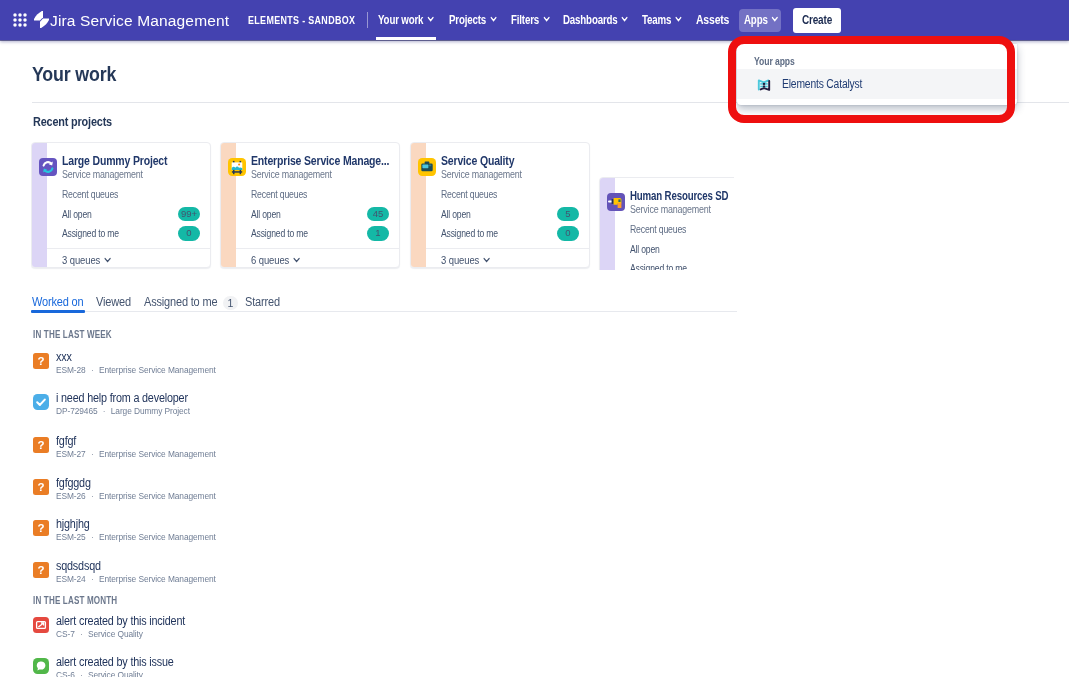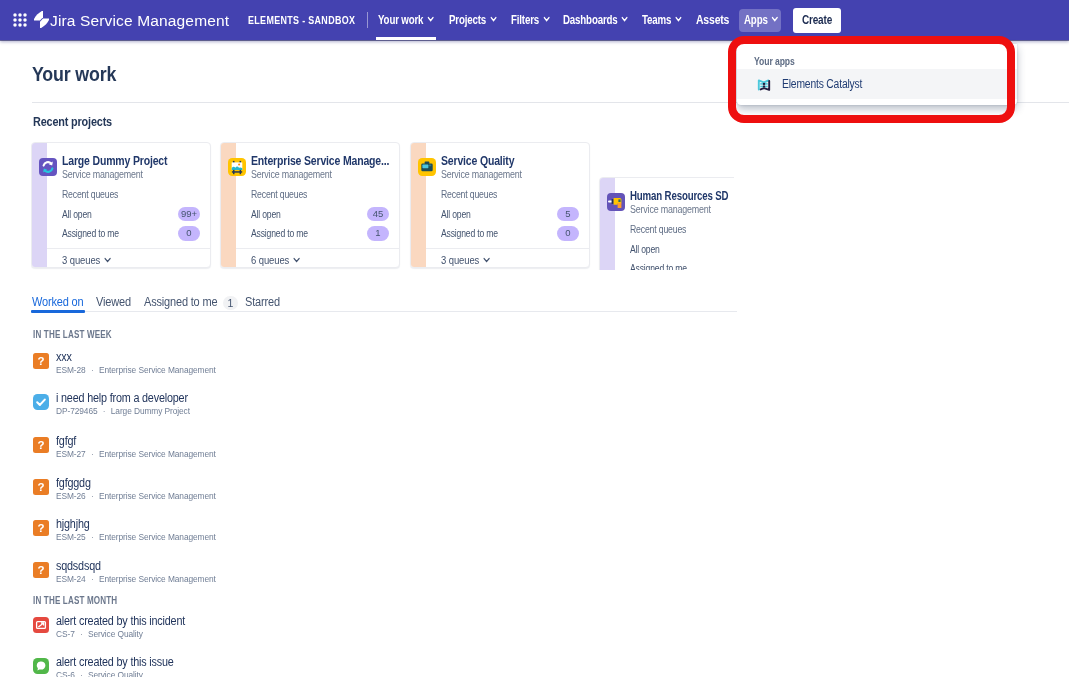--- a/index.html
+++ b/index.html
@@ -46,21 +46,21 @@
 .acc-purple { background:#dcd5f6; }
 .acc-peach { background:#fad8c0; }
 .cicon { position:absolute; left:6.5px; top:15px; width:18px; height:18px; }
 .ctitle { position:absolute; left:30px; top:11px; font-size:12.5px; font-weight:700;
   letter-spacing:-0.2px; color:#21386a; white-space:nowrap;
   transform:scaleX(0.84); transform-origin:left top; }
 .csub { position:absolute; left:30px; top:25.5px; font-size:10px; letter-spacing:-0.2px; color:#6b778c; transform:scaleX(0.89); transform-origin:left top; }
 .crq { position:absolute; left:30px; top:45.5px; font-size:10px; letter-spacing:-0.2px; color:#5e6c84; transform:scaleX(0.87); transform-origin:left top; }
 .crow1 { position:absolute; left:30px; top:65.5px; font-size:10px; letter-spacing:-0.2px; color:#44546f; transform:scaleX(0.86); transform-origin:left top; }
 .crow2 { position:absolute; left:30px; top:85px; font-size:10px; letter-spacing:-0.2px; color:#44546f; transform:scaleX(0.86); transform-origin:left top; }
-.badge { position:absolute; right:10px; font-size:9.5px; color:#44546f; background:#c4b5fd;
+.badge { position:absolute; right:10px; font-size:9.5px; color:#44546f; background:#14b8a6;
   border-radius:7.5px; height:14.5px; min-width:22px; text-align:center; line-height:14.5px; padding:0 3px; }
 .b1 { top:63.5px; } .b2 { top:83px; }
 .cdiv { position:absolute; left:15px; right:0; top:104.5px; height:1px; background:#ebecf0; }
 .cq { position:absolute; left:30px; top:110.5px; font-size:11px; font-weight:400;
   letter-spacing:-0.1px; color:#42526e; transform:scaleX(0.86); transform-origin:left top; }
 .cq .chev { top:-1px; }
 
 
 .tab { position:absolute; top:295px; font-size:12.5px; letter-spacing:-0.2px; color:#44546f; font-weight:400; white-space:nowrap;
   transform:scaleX(0.88); transform-origin:left top; }

